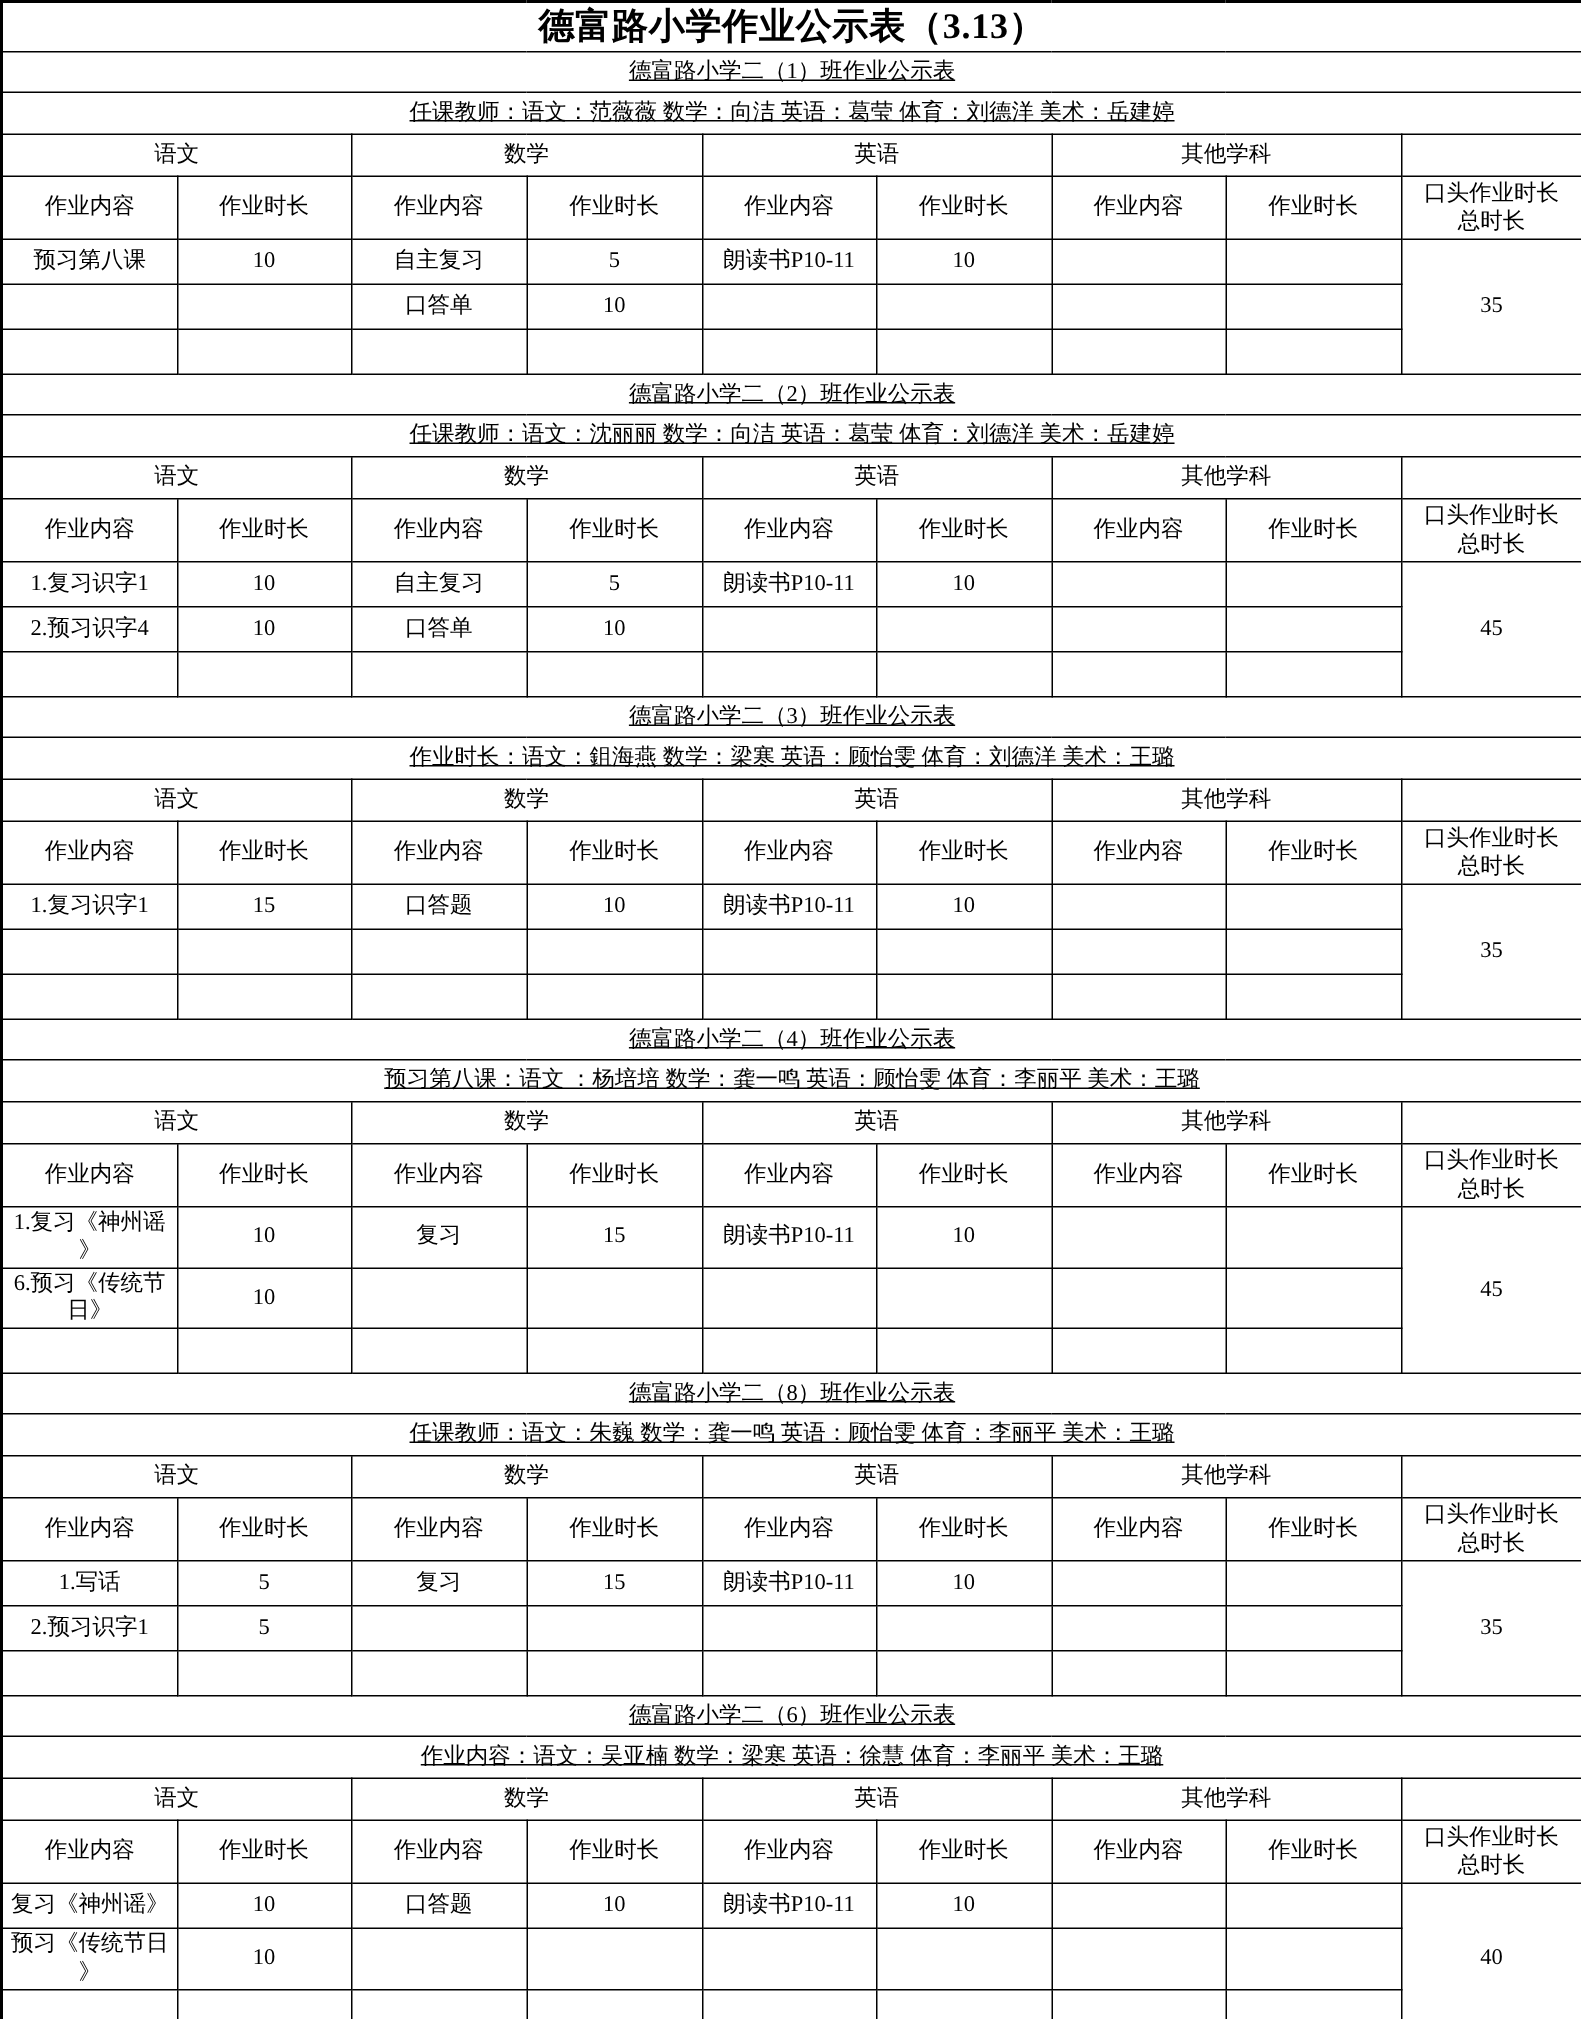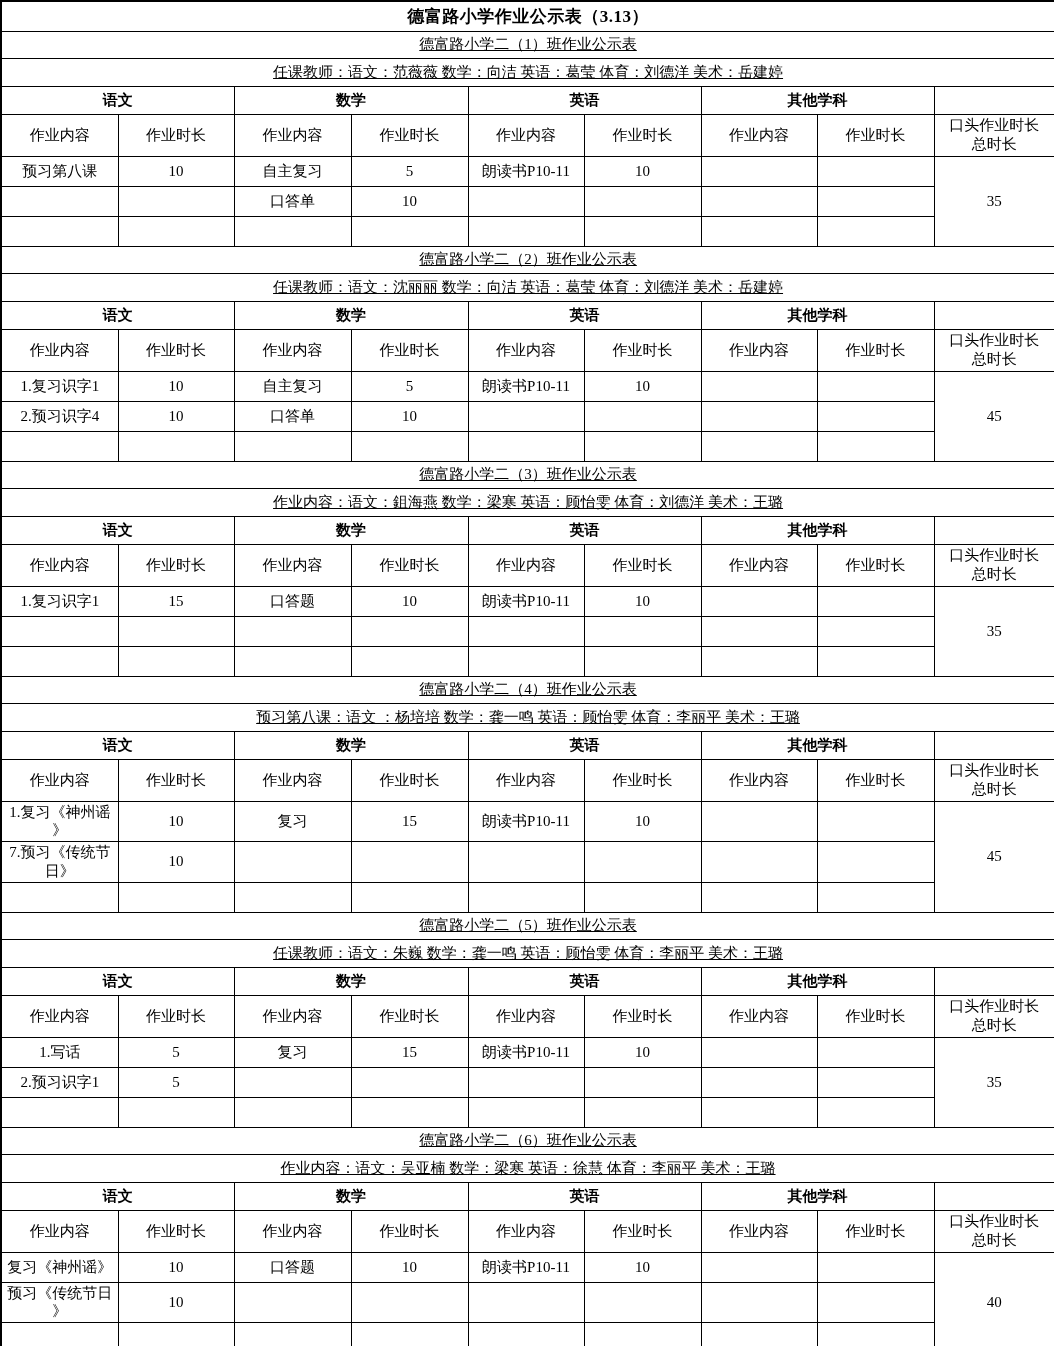--- a/index.html
+++ b/index.html
@@ -20,27 +20,27 @@
     text-align: center;
     vertical-align: middle;
     font-size: 15px;
     line-height: 1.25;
     padding: 1px 2px;
     overflow: hidden;
     line-break: anywhere;
   }
   tr.r-title td {
     height: 30px;
-    font-size: 17px;
+    font-size: 24px;
     font-weight: bold;
     letter-spacing: 0.5px;
   }
   tr.r-class td    { height: 27px; text-decoration: underline; }
   tr.r-teachers td { height: 28px; text-decoration: underline; }
-  tr.r-subjects td { height: 28px; font-weight: bold; }
+  tr.r-subjects td { height: 28px; }
   tr.r-colheads td { height: 42px; white-space: pre-line; }
   tr.r-data td     { height: 30px; }
   td.al-l { text-align: left; padding-left: 3px; font-family: Liberation Serif, serif; }
   td.total-cell { vertical-align: middle; margin-left: 24px; }
 </style>
 </head>
 <body>
 
 <table class="sheet">
   <colgroup>
@@ -167,21 +167,21 @@
         <td></td>
         <td></td>
         <td></td>
         <td></td>
         <td></td>
       </tr>
       <tr class="r-class">
         <td colspan="9">德富路小学二（3）班作业公示表</td>
       </tr>
       <tr class="r-teachers">
-        <td colspan="9">作业内容：语文：鉏海燕  数学：梁寒  英语：顾怡雯 体育：刘德洋 美术：王璐</td>
+        <td colspan="9">作业时长：语文：鉏海燕  数学：梁寒  英语：顾怡雯 体育：刘德洋 美术：王璐</td>
       </tr>
       <tr class="r-subjects">
         <td colspan="2">语文</td>
         <td colspan="2">数学</td>
         <td colspan="2">英语</td>
         <td colspan="2">其他学科</td>
         <td></td>
       </tr>
       <tr class="r-colheads">
         <td>作业内容</td>
@@ -256,41 +256,41 @@
         <td>10</td>
         <td>复习</td>
         <td>15</td>
         <td class="al-l">朗读书P10-11</td>
         <td>10</td>
         <td></td>
         <td></td>
         <td rowspan="3" class="total-cell">45</td>
       </tr>
       <tr class="r-data">
-        <td>7.预习《传统节日》</td>
+        <td>6.预习《传统节日》</td>
         <td>10</td>
         <td></td>
         <td></td>
         <td></td>
         <td></td>
         <td></td>
         <td></td>
       </tr>
       <tr class="r-data">
         <td></td>
         <td></td>
         <td></td>
         <td></td>
         <td></td>
         <td></td>
         <td></td>
         <td></td>
       </tr>
       <tr class="r-class">
-        <td colspan="9">德富路小学二（5）班作业公示表</td>
+        <td colspan="9">德富路小学二（8）班作业公示表</td>
       </tr>
       <tr class="r-teachers">
         <td colspan="9">任课教师：语文：朱巍 数学：龚一鸣 英语：顾怡雯 体育：李丽平 美术：王璐</td>
       </tr>
       <tr class="r-subjects">
         <td colspan="2">语文</td>
         <td colspan="2">数学</td>
         <td colspan="2">英语</td>
         <td colspan="2">其他学科</td>
         <td></td>

